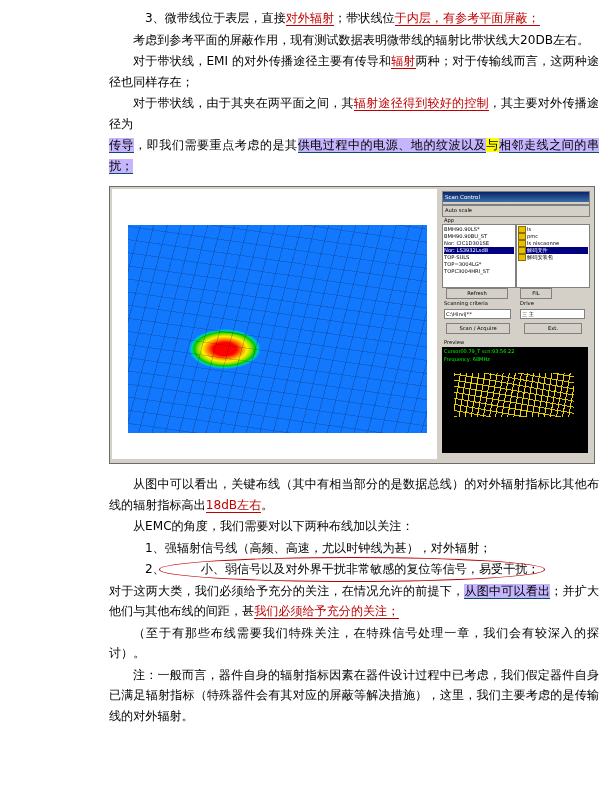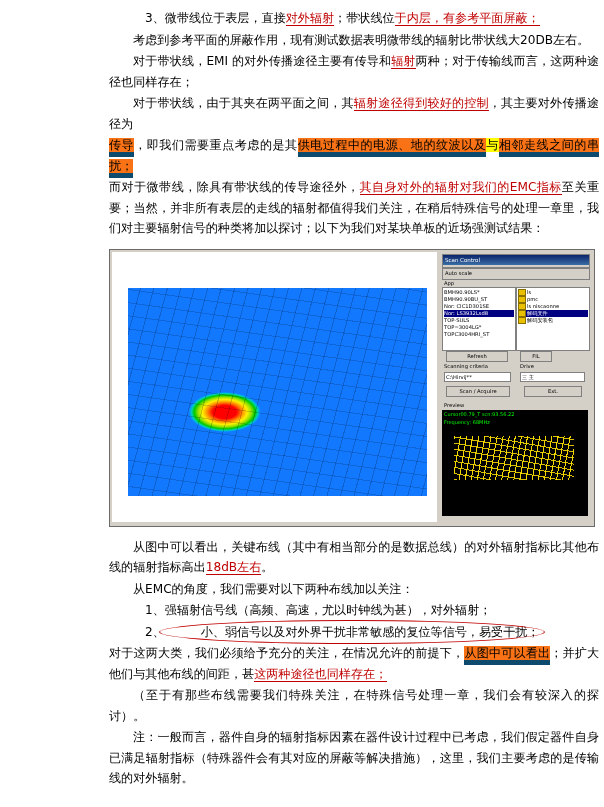--- a/index.html
+++ b/index.html
@@ -39,22 +39,22 @@
   p.indent3 { text-indent: 36px; }
   .u-red {
     color: #c00000;
     border-bottom: 1px solid #c00000;
     padding-bottom: 0px;
   }
   .hl-yellow {
     background: #ffff00;
   }
   .hl-yellow-u {
-    background: #f97316;
-    border-bottom: 5px solid #0c4a6e;
+    background: #c4b5fd;
+    border-bottom: 1px solid #0c4a6e;
   }
   .red-text { color: #000000; }
 
   
   .ellipse-wrap {
     position: relative;
     display: inline-block;
   }
   .ellipse-wrap::after {
     content: "";
@@ -221,23 +221,20 @@
     </p>
 
     <p class="para indent2">
       <span>对于带状线，由于其夹在两平面之间，其</span><span class="u-red">辐射途径得到较好的控制</span><span>，其主要对外传播途径为</span>
     </p>
 
     <p class="para">
       <span class="hl-yellow-u">传导</span><span>，即我们需要重点考虑的是其</span><span class="hl-yellow-u">供电过程中的电源、地的纹波以及</span><span class="hl-yellow">与</span><span class="hl-yellow-u">相邻走线之间的串扰；</span>
     </p>
 
-    <p class="para">
-      <span>而对于微带线，除具有带状线的传导途径外，</span><span class="u-red">其自身对外的辐射对我们的EMC指标</span><span>至关重要；当然，并非所有表层的走线的辐射都值得我们关注，在稍后特殊信号的处理一章里，我们对主要辐射信号的种类将加以探讨；以下为我们对某块单板的近场强测试结果：</span>
-    </p>
 
     <div class="figure">
 
       <div class="fig-left">
         <div class="surface"></div>
         <div class="grid-overlay"></div>
         <div class="fig-mask-top"></div>
         <div class="fig-mask-bottom"></div>
         <div class="fig-mask-left"></div>
         <div class="fig-mask-right"></div>
@@ -306,21 +303,21 @@
 
     <p class="para indent3">
       <span>1、强辐射信号线（高频、高速，尤以时钟线为甚），对外辐射；</span>
     </p>
 
     <p class="para indent3">
       <span>2、</span><span class="ellipse-wrap"><span class="red-text">小、弱信号以及对外界干扰非常敏感的复位等信号，易受干扰；</span></span>
     </p>
 
     <p class="para">
-      <span>对于这两大类，我们必须给予充分的关注，在情况允许的前提下，</span><span class="hl-yellow-u">从图中可以看出</span><span>；并扩大他们与其他布线的间距，甚</span><span class="u-red">这两种途径也同样存在；</span>
+      <span>对于这两大类，我们必须给予充分的关注，在情况允许的前提下，</span><span class="hl-yellow-u">从图中可以看出</span><span>；并扩大他们与其他布线的间距，甚</span><span class="u-red">我们必须给予充分的关注；</span>
     </p>
 
     <p class="para indent2">
       <span>（至于有那些布线需要我们特殊关注，在特殊信号处理一章，我们会有较深入的探讨）。</span>
     </p>
 
     <p class="para indent2">
       <span>注：一般而言，器件自身的辐射指标因素在器件设计过程中已考虑，我们假定器件自身已满足辐射指标（特殊器件会有其对应的屏蔽等解决措施），这里，我们主要考虑的是传输线的对外辐射。</span>
     </p>
 

